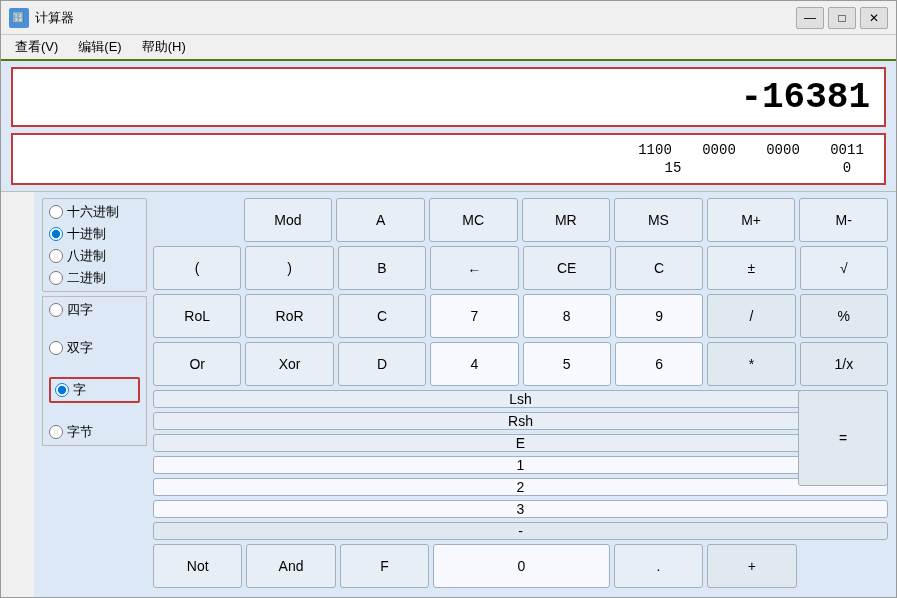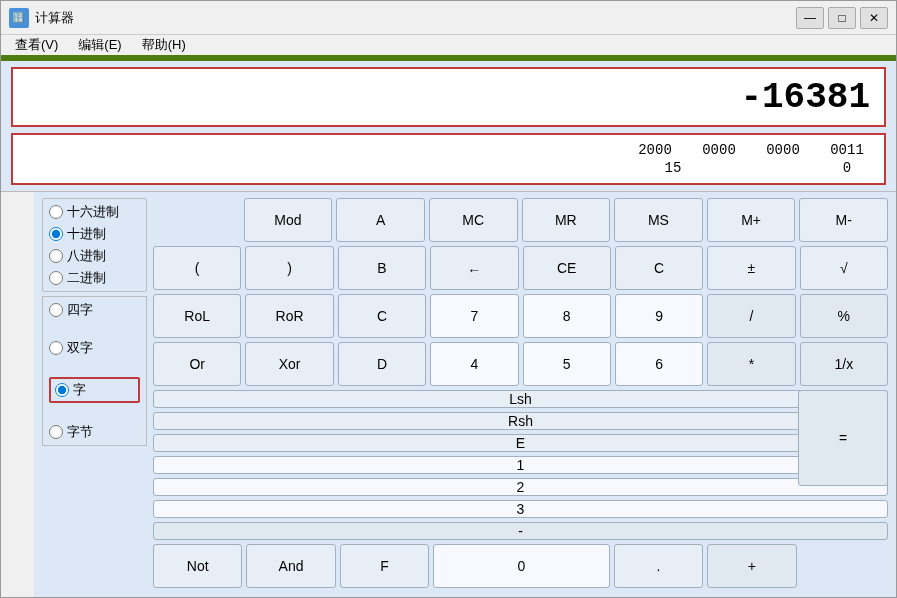--- a/index.html
+++ b/index.html
@@ -54,21 +54,21 @@
       cursor: pointer;
       display: flex; align-items: center; justify-content: center;
       font-size: 12px;
     }
 
     
     .menu-bar {
       display: flex;
       padding: 2px 6px;
       background: #f0f0f0;
-      border-bottom: 6px solid #4d7c0f;
+      border-bottom: 2px solid #4d7c0f;
       height: 26px;
       align-items: center;
       gap: 4px;
     }
     .menu-item {
       padding: 2px 8px;
       font-size: 13px;
       cursor: pointer;
       color: #000;
     }
@@ -235,21 +235,21 @@
   <div class="menu-bar">
     <span class="menu-item">查看(V)</span>
     <span class="menu-item">编辑(E)</span>
     <span class="menu-item">帮助(H)</span>
   </div>
 
   <div class="display-area">
     <div class="main-display">-16381</div>
     <div class="binary-display">
       <div class="binary-row1">
-        <span class="bin-cell">2000</span>
+        <span class="bin-cell">1100</span>
         <span class="bin-cell">0000</span>
         <span class="bin-cell">0000</span>
         <span class="bin-cell">0011</span>
       </div>
       <div class="binary-row2">
         <span class="bin-cell">15</span>
         <span class="bin-cell"></span>
         <span class="bin-cell"></span>
         <span class="bin-cell">0</span>
       </div>

